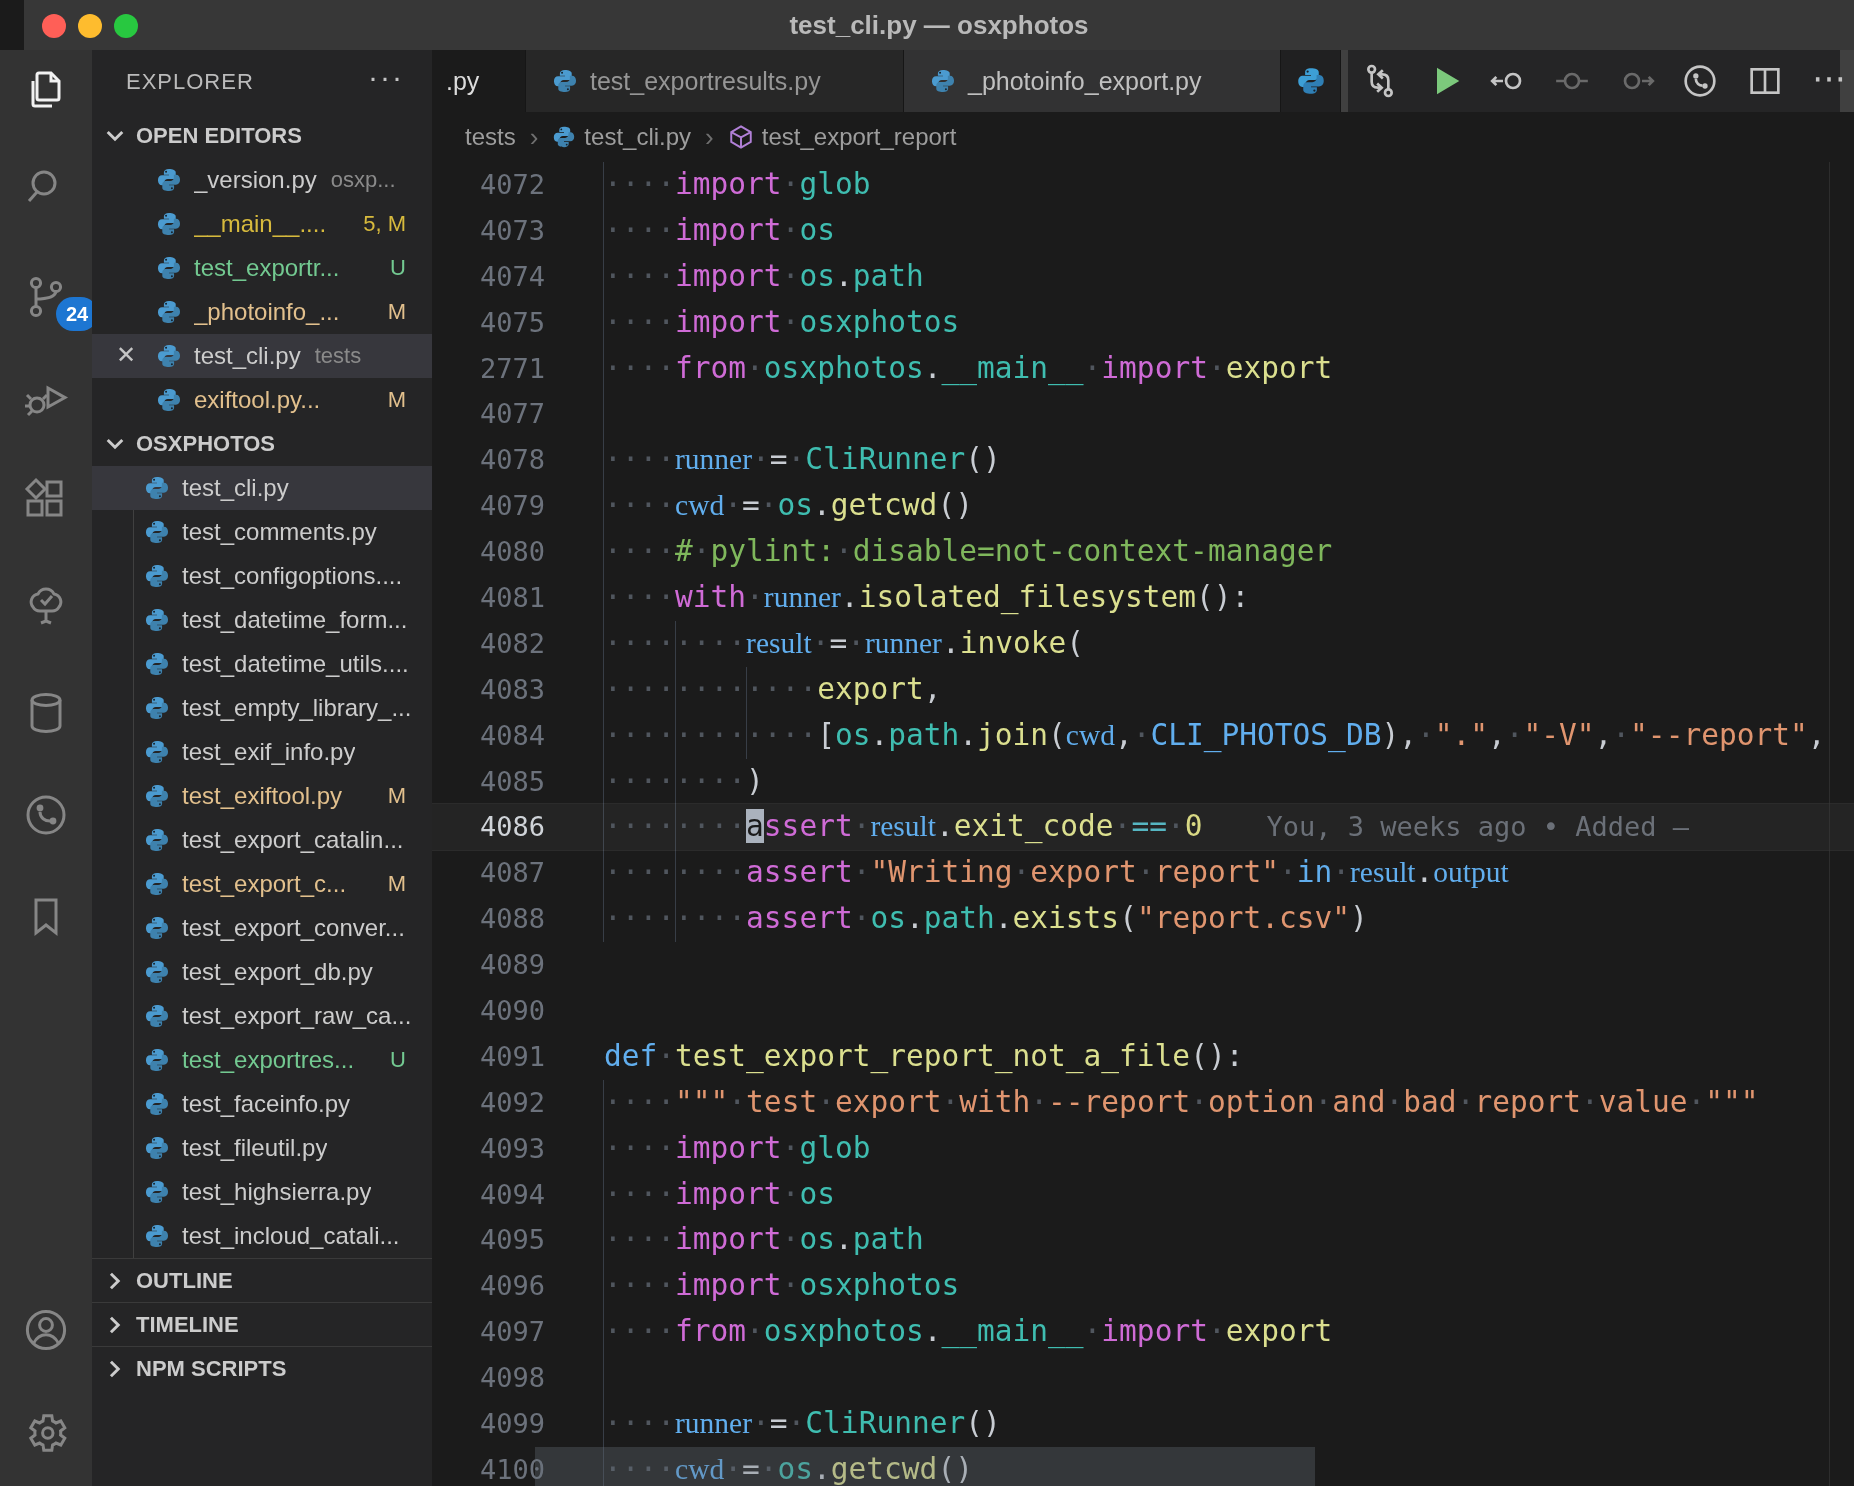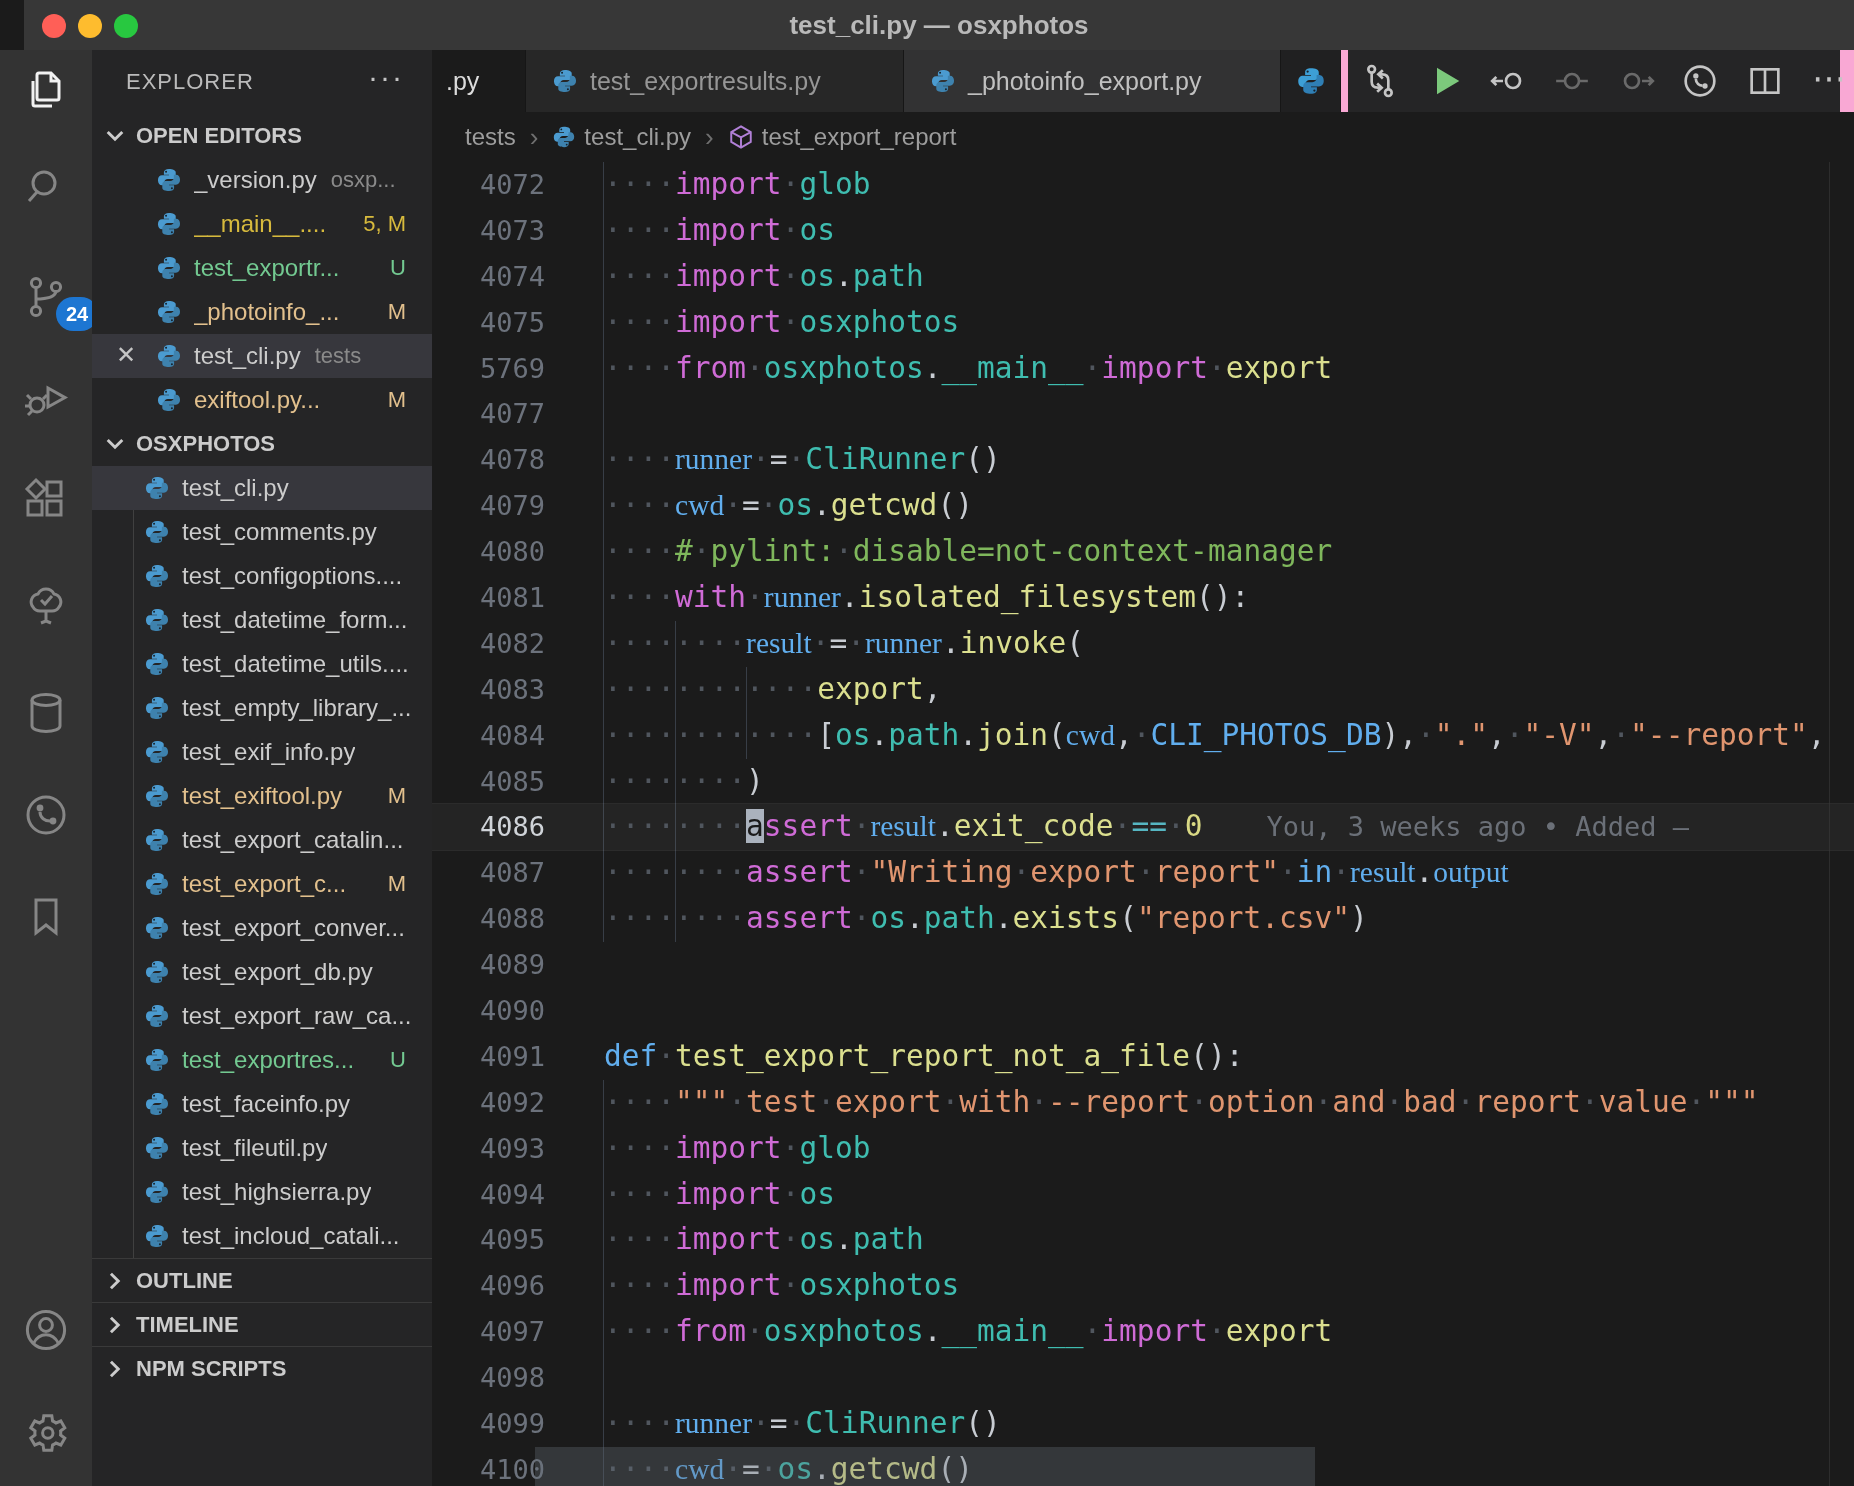--- a/index.html
+++ b/index.html
@@ -48,21 +48,21 @@
   .fbadge { margin-left:auto; margin-right:26px; font-size:22px; }
   .c-default { color:#cccccc; } .c-modified { color:#e2c08d; }
   .c-untracked { color:#73c991; } .c-warning { color:#d7ba3d; }
   .pyico { width:26px; height:26px; flex:none; display:inline-block; vertical-align:middle; }
   .tree-guide { position:absolute; left:41px; width:1px; background:#404040; }
 
   
   .editor { position:relative; flex:1; display:flex; flex-direction:column; overflow:hidden; }
 
   
-  .tabbar { position:relative; height:62px; background:#f9a8d4; flex:none; display:flex; }
+  .tabbar { position:relative; height:62px; background:#404040; flex:none; display:flex; }
   .tab { height:62px; display:flex; align-items:center; gap:12px; padding:0 26px;
          font-size:25px; color:#969696; border-right:1px solid #161616; white-space:nowrap;
          overflow:hidden; flex:none; }
   .tab .pyico { width:26px; height:26px; }
   .tab-active { background:#1b1b1b; color:#dcdcdc; width:94px; padding:0 0 0 14px; }
   .tab-inactive { background:#272727; width:378px; }
   .tab-raised { background:#323233; color:#c0c0c0; width:377px; }
   .tab-stub { background:#202021; width:60px; padding:0; justify-content:center; }
   .tab-stub .pyico { width:30px; height:30px; }
   .toolbar { position:absolute; left:916px; right:14px; top:0; bottom:0; background:#252526; }
@@ -589,21 +589,21 @@
           </div>
           <div class="row">
             <div class="gut">4074</div>
             <div class="code"><span class="tk-ws">····</span><span class="tk-kw">import</span><span class="tk-ws">·</span><span class="tk-mod">os</span><span class="tk-punc">.</span><span class="tk-mod">path</span></div>
           </div>
           <div class="row">
             <div class="gut">4075</div>
             <div class="code"><span class="tk-ws">····</span><span class="tk-kw">import</span><span class="tk-ws">·</span><span class="tk-mod">osxphotos</span></div>
           </div>
           <div class="row">
-            <div class="gut">5769</div>
+            <div class="gut">2771</div>
             <div class="code"><span class="tk-ws">····</span><span class="tk-kw">from</span><span class="tk-ws">·</span><span class="tk-mod">osxphotos</span><span class="tk-punc">.</span><span class="tk-mod">__main__</span><span class="tk-ws">·</span><span class="tk-kw">import</span><span class="tk-ws">·</span><span class="tk-fn">export</span></div>
           </div>
           <div class="row">
             <div class="gut">4077</div>
             <div class="code"></div>
           </div>
           <div class="row">
             <div class="gut">4078</div>
             <div class="code"><span class="tk-ws">····</span><span class="tk-var">runner</span><span class="tk-ws">·</span><span class="tk-op">=</span><span class="tk-ws">·</span><span class="tk-mod">CliRunner</span><span class="tk-punc">()</span></div>
           </div>

